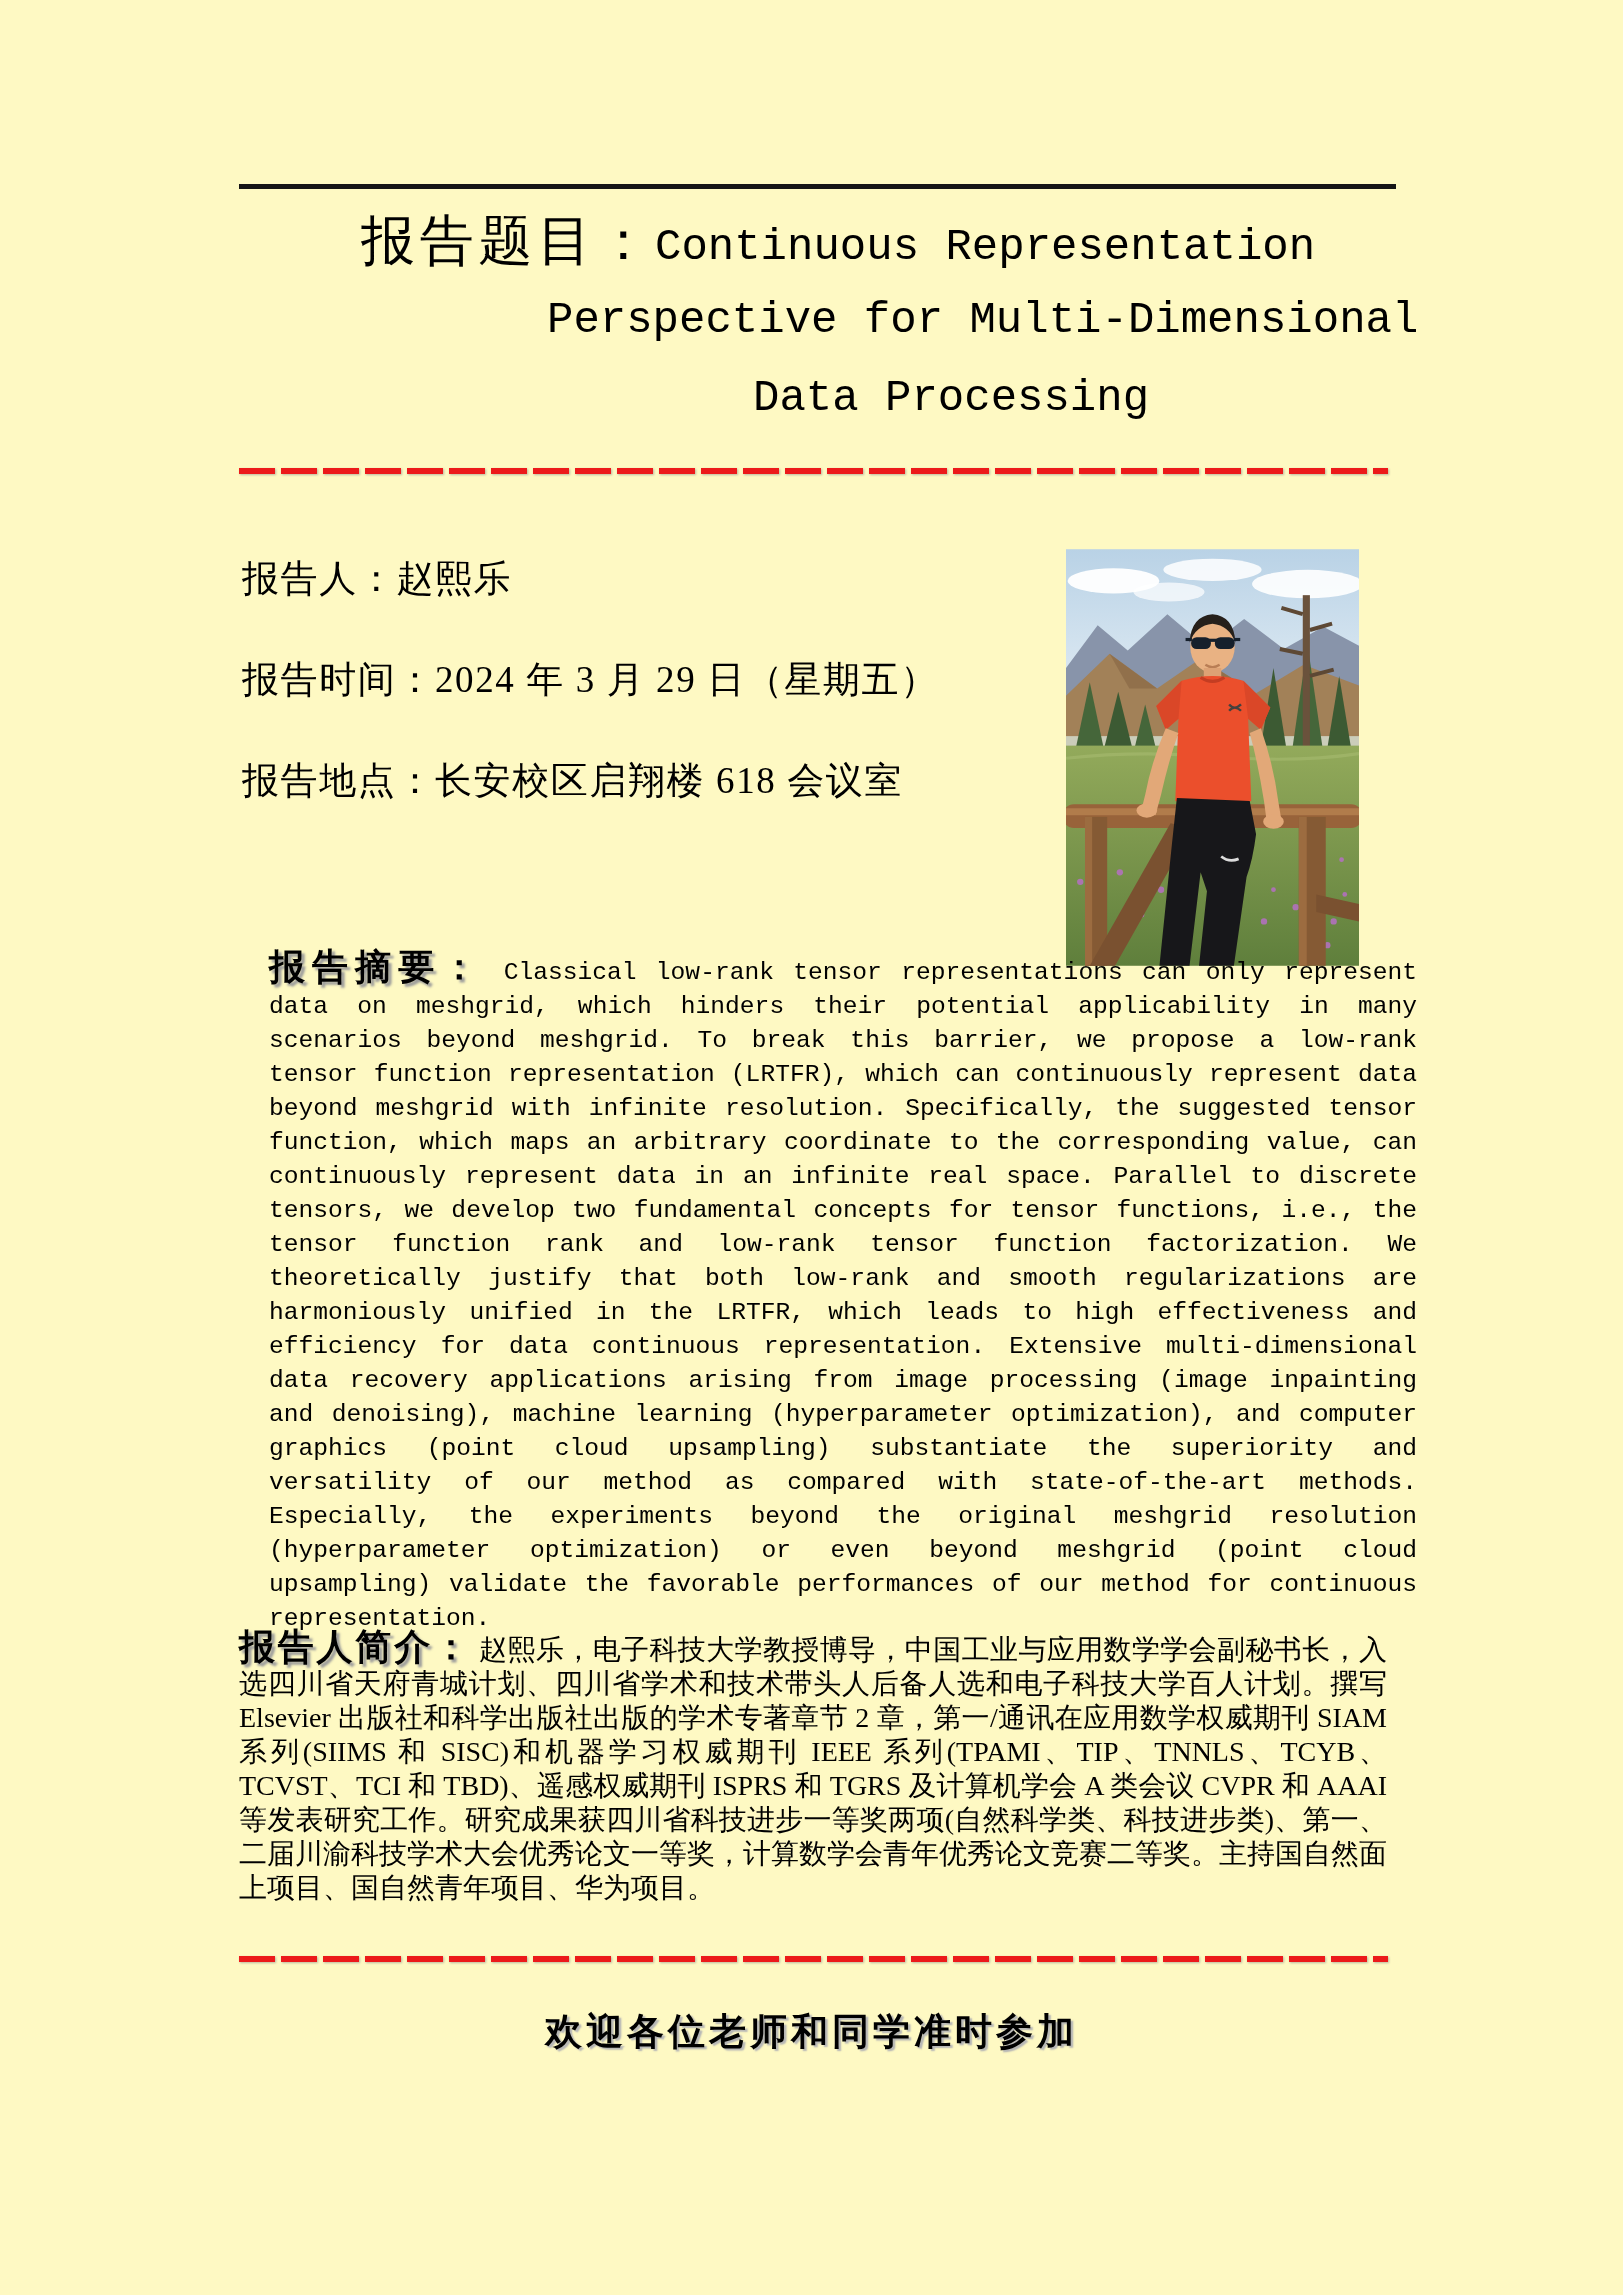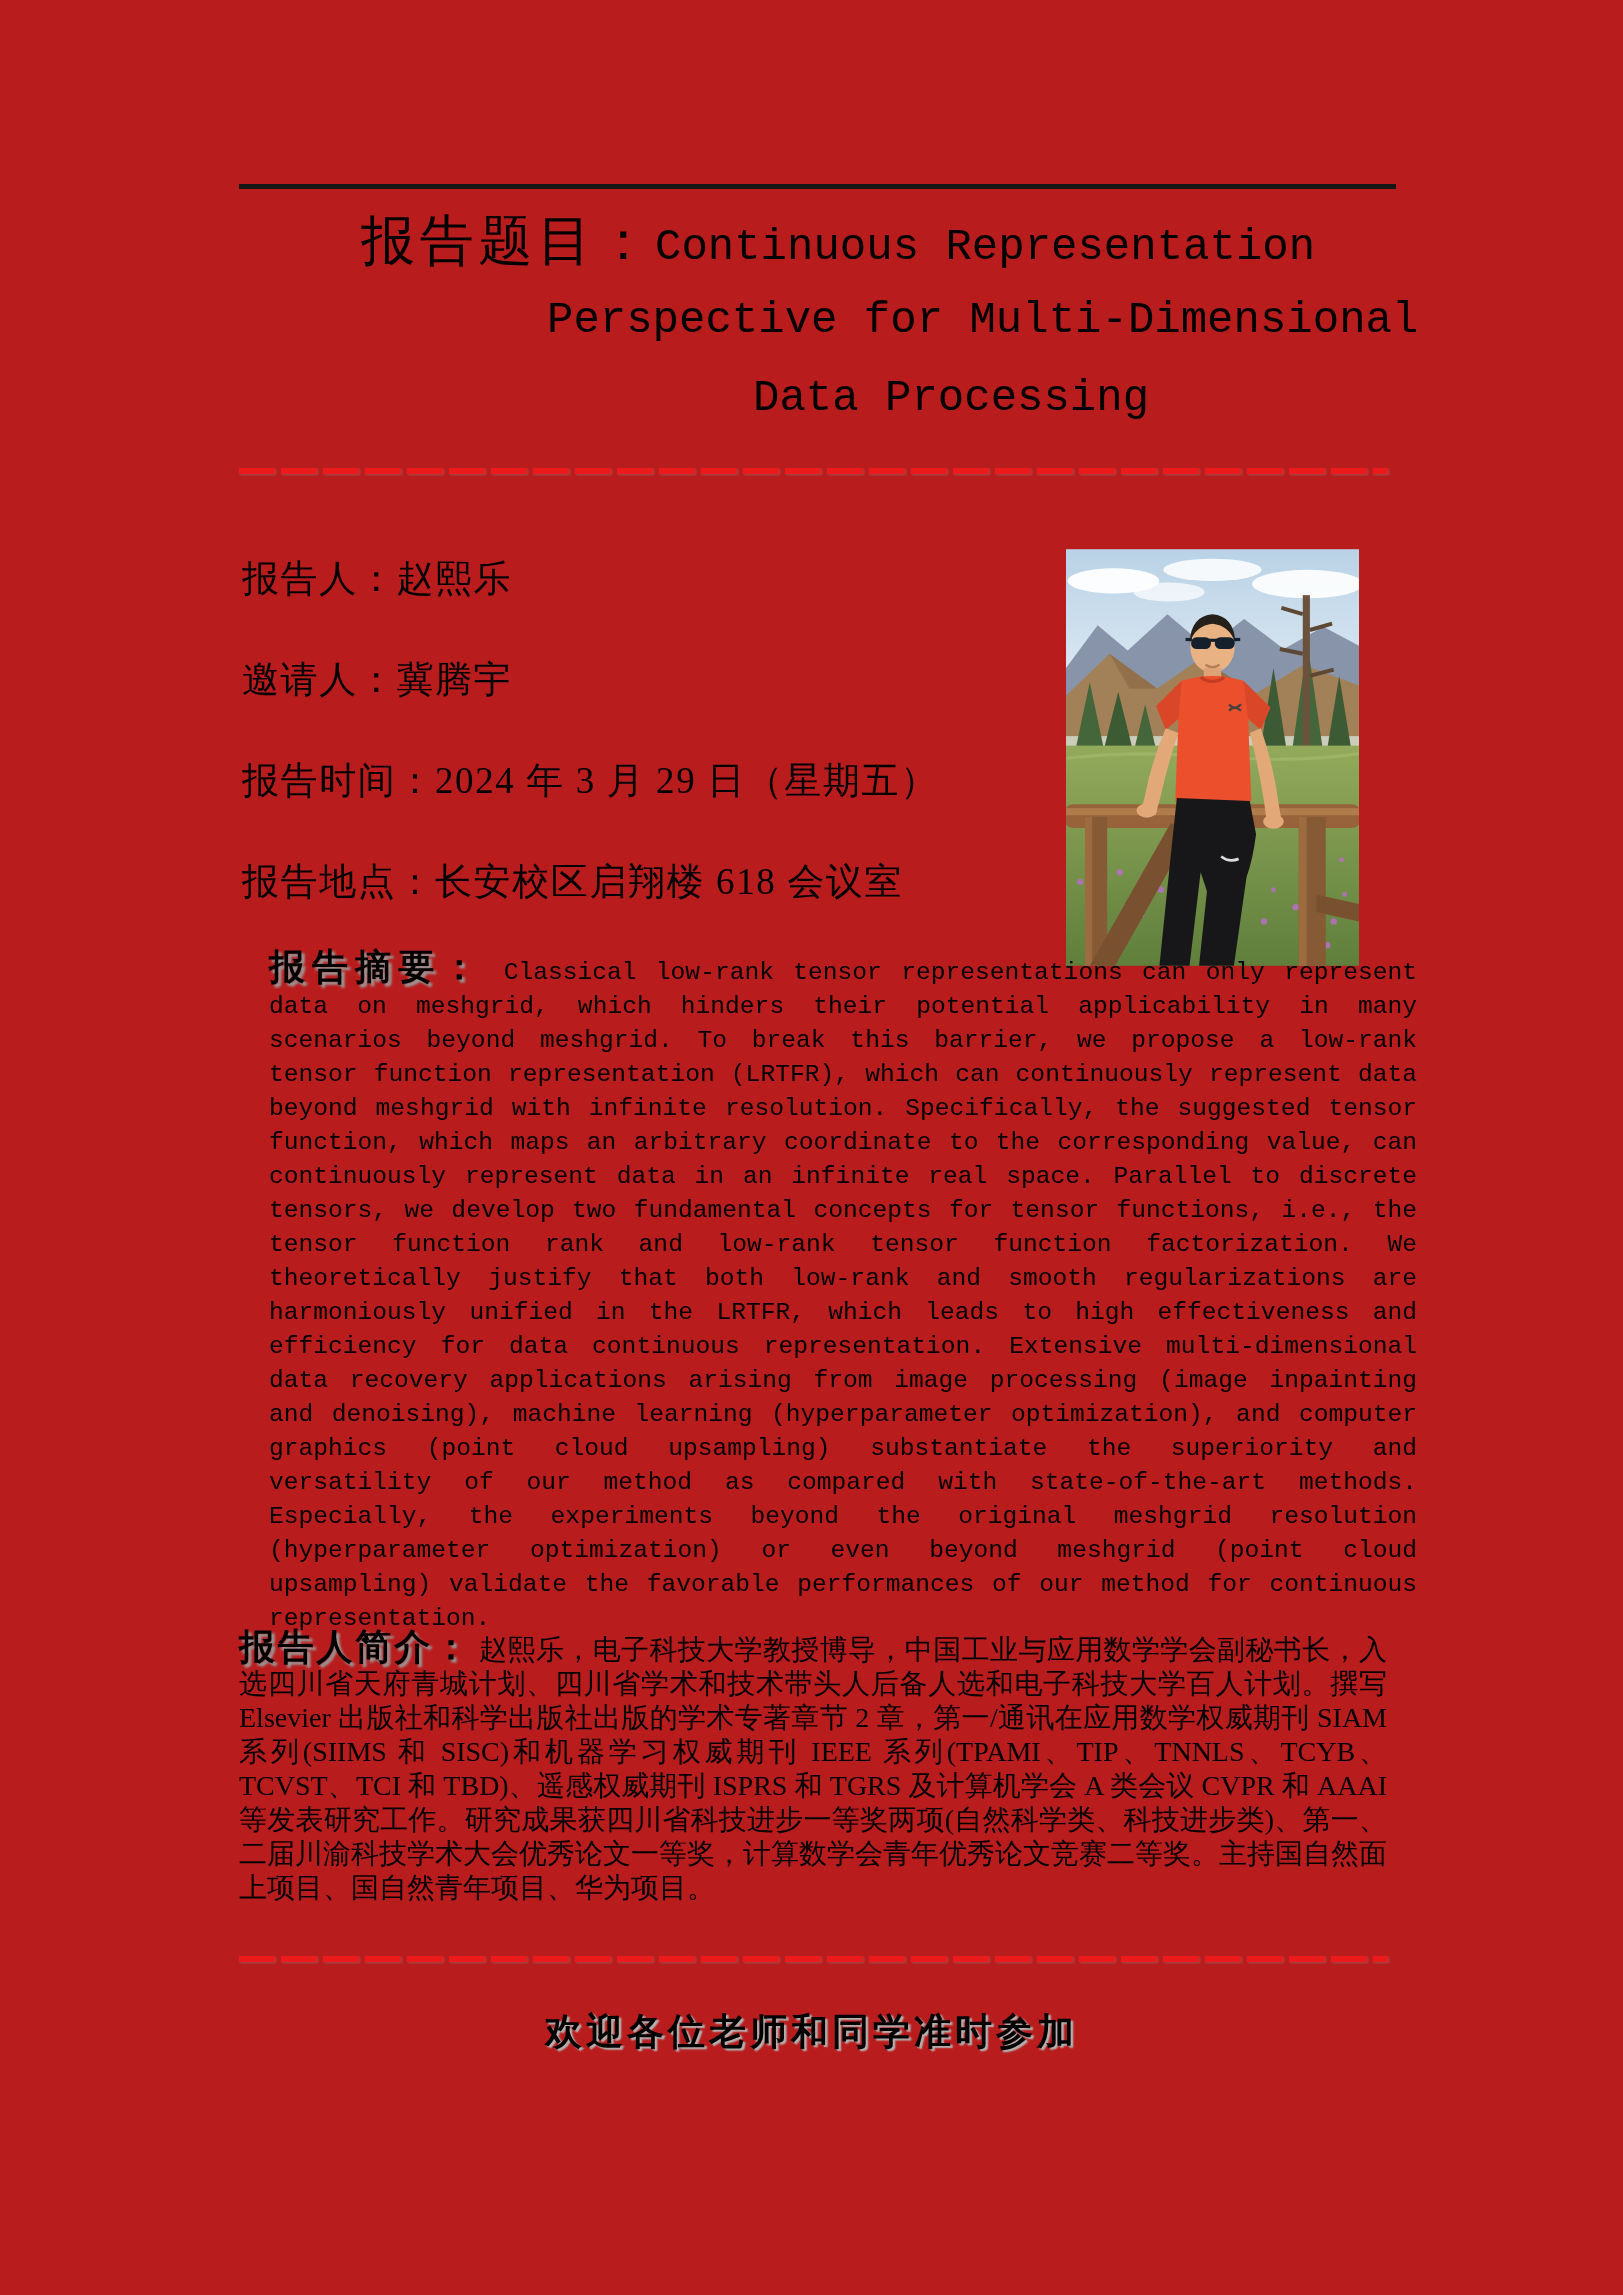--- a/index.html
+++ b/index.html
@@ -1,16 +1,16 @@
 <!DOCTYPE html>
 <html style="font-size:12.7px"><head>
 <meta charset="utf-8">
 <style>
   html,body{margin:0;padding:0;background:#ffffff;}
-  .page{position:relative;width:1623px;height:2295px;background:#b91c1c;overflow:hidden;
+  .page{position:relative;width:1623px;height:2295px;background:#fef9c3;overflow:hidden;
         font-family:"Liberation Serif",serif;color:#000;}
   .top-rule{position:absolute;left:239px;top:184px;width:1157px;height:4.8px;background:#151515;}
   .dashed-rule{position:absolute;left:239px;width:1149px;height:6.3px;
         background:repeating-linear-gradient(90deg,#ec1a1a 0 36px,rgba(0,0,0,0) 36px 42px);
         filter:drop-shadow(1.6px 1.6px 0.8px rgba(130,130,130,.55));}
   .dashed-top{top:468px;}
   .dashed-bottom{top:1956px;}
 
   .title-line{position:absolute;white-space:nowrap;line-height:1;}
   .title-l1{left:361px;top:214px;}
@@ -51,23 +51,20 @@
     <div class="title-line title-l3">
       <span class="en-title">Data Processing</span>
     </div>
   </div>
 
   <div class="dashed-rule dashed-top"></div>
 
   <div class="info">
     <div class="info-row">
       <span>报告人：</span><span>赵熙乐</span>
-    </div>
-    <div class="info-row">
-      <span>邀请人：</span><span>冀腾宇</span>
     </div>
     <div class="info-row">
       <span>报告时间：</span><span>2024 年 3 月 29 日（星期五）</span>
     </div>
     <div class="info-row">
       <span>报告地点：</span><span>长安校区启翔楼 618 会议室</span>
     </div>
   </div>
 
   <svg class="photo" viewBox="0 0 370 526" xmlns="http://www.w3.org/2000/svg" role="img">

